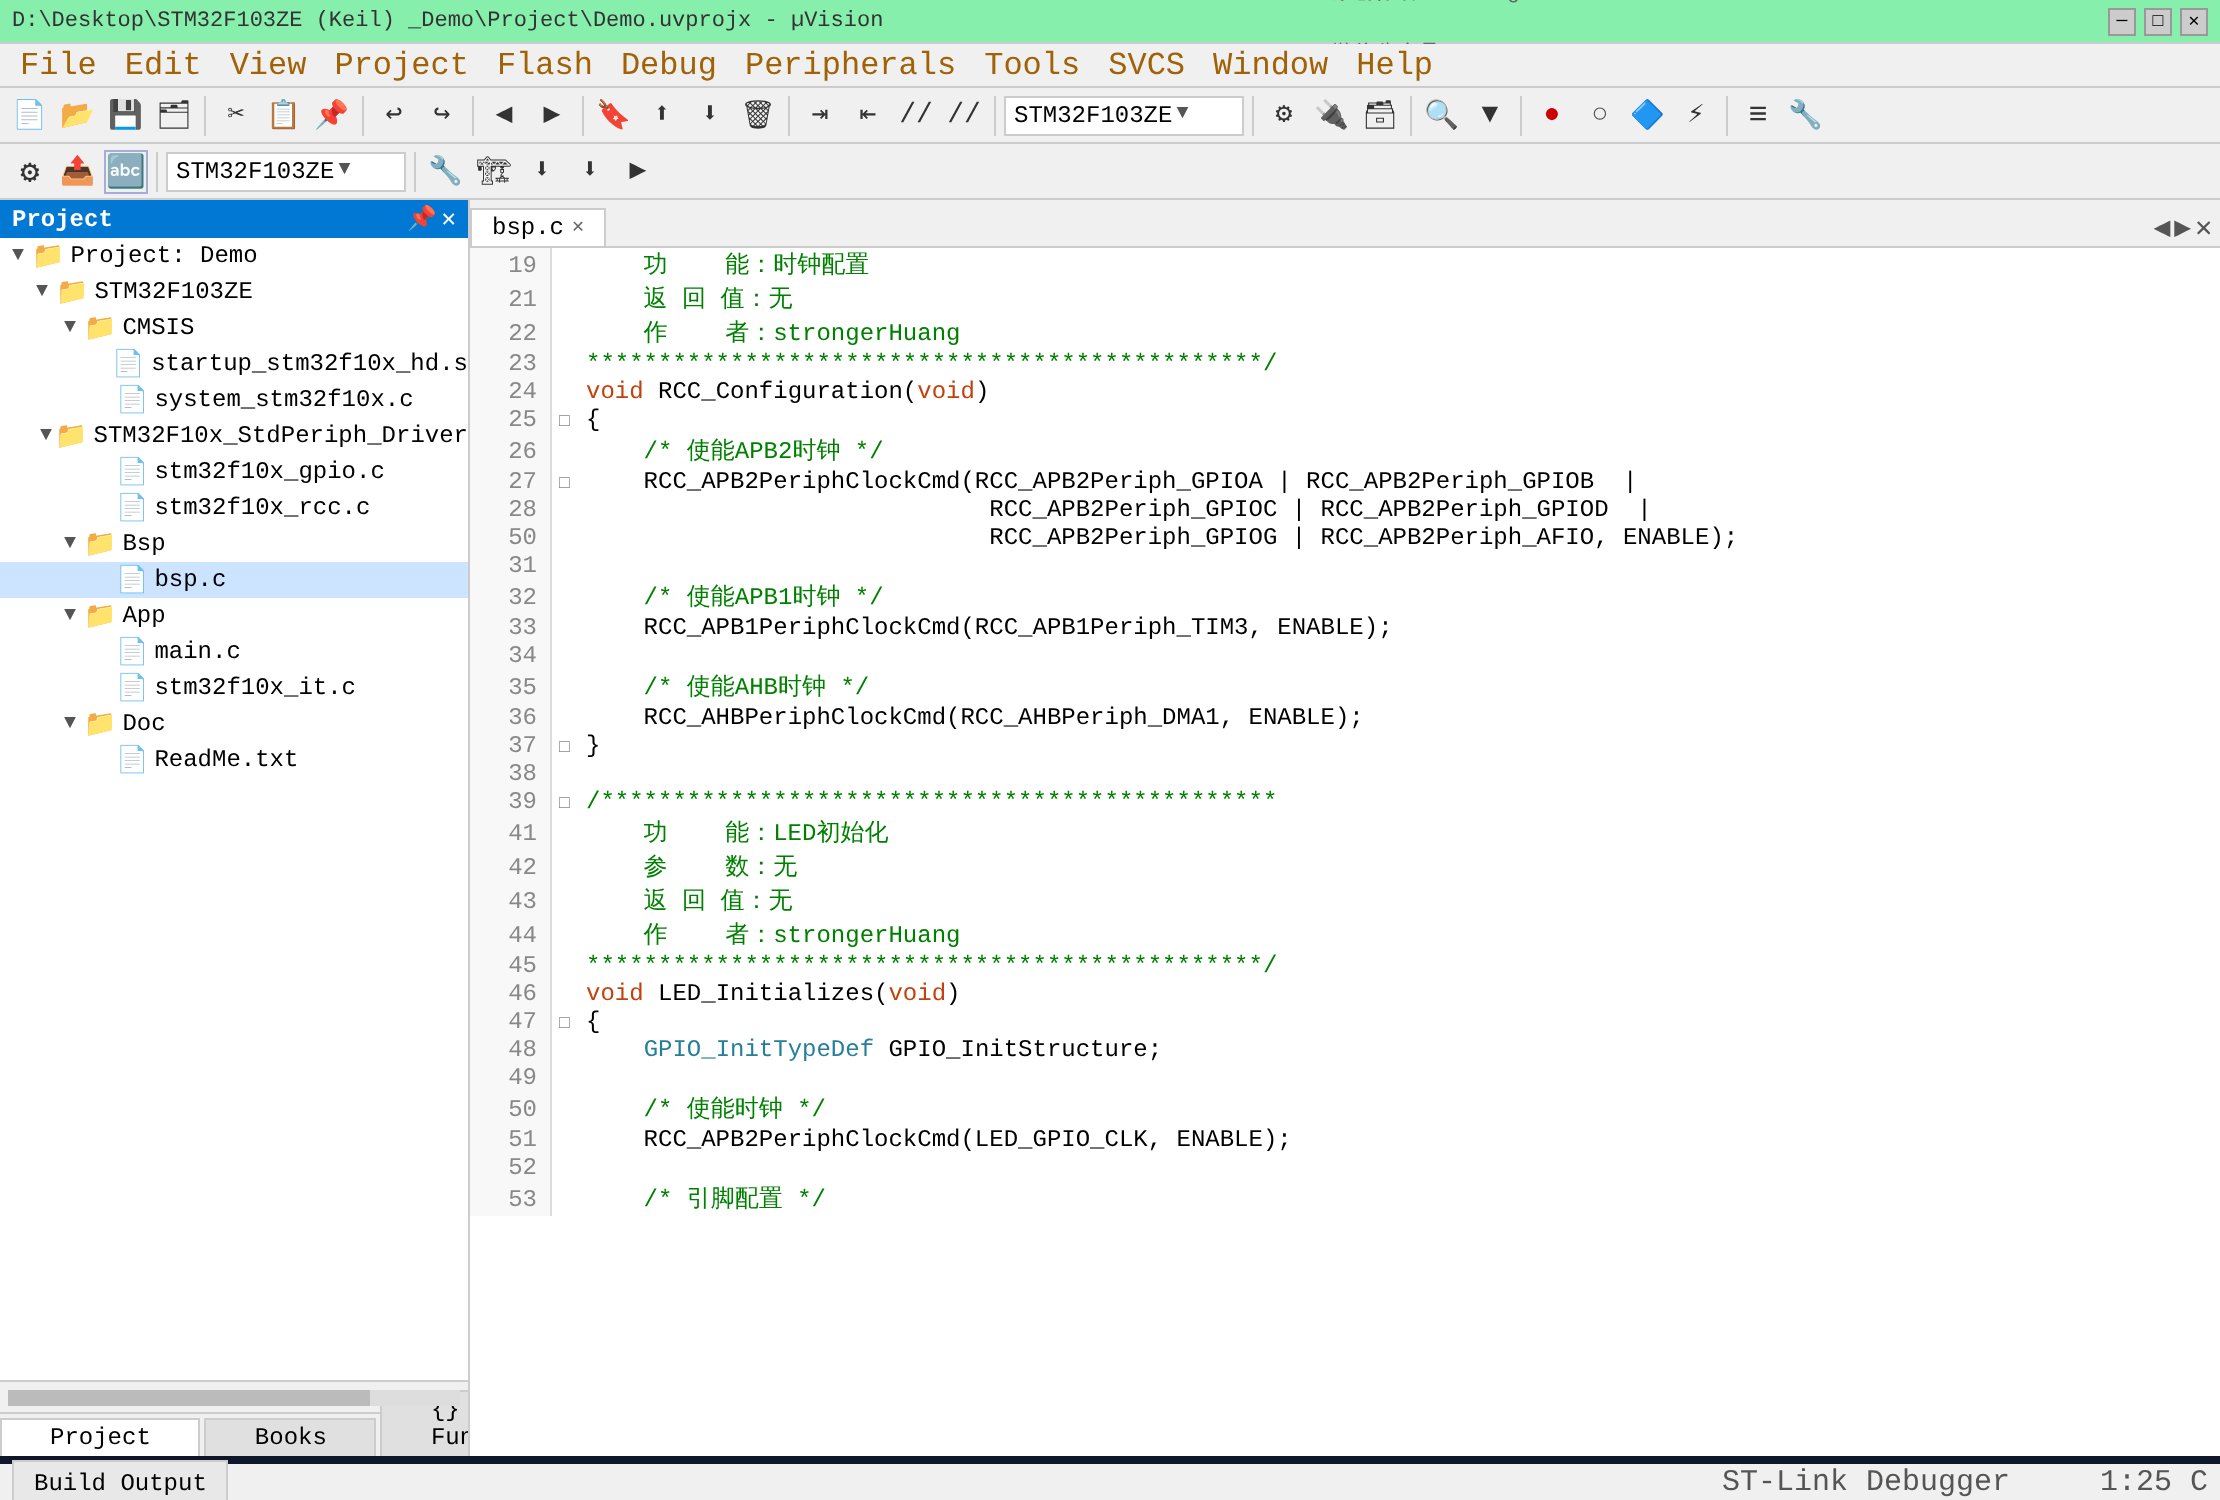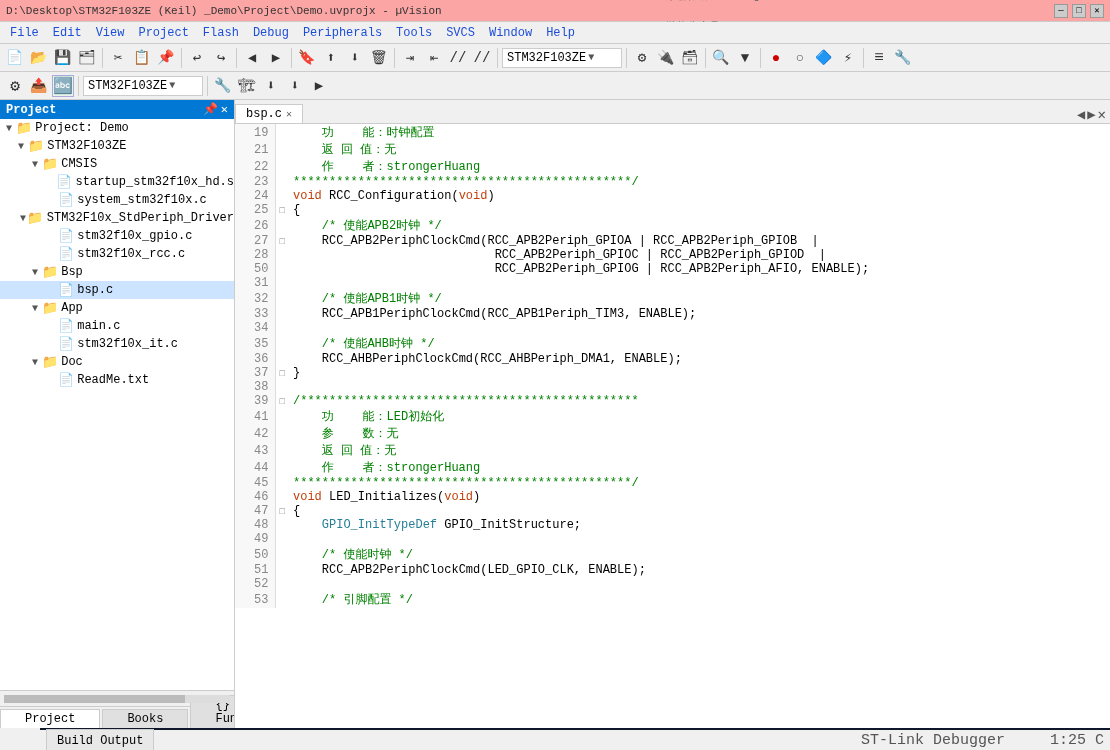--- a/index.html
+++ b/index.html
@@ -9,21 +9,21 @@
       background: #f0f0f0;
       width: 1110px;
       height: 750px;
       overflow: hidden;
       display: flex;
       flex-direction: column;
     }
 
     
     .title-bar {
-      background: #fca5a5;
+      background: #86efac;
       display: flex;
       align-items: center;
       justify-content: space-between;
       padding: 2px 6px;
       height: 22px;
       border-bottom: 1px solid #ccc;
     }
     .title-bar-left {
       font-size: 11px;
       color: #333;
@@ -54,22 +54,22 @@
       background: #f0f0f0;
       display: flex;
       align-items: center;
       padding: 2px 4px;
       height: 22px;
       border-bottom: 1px solid #ccc;
       gap: 2px;
     }
     .menu-item {
       padding: 1px 6px;
-      font-size: 12px;
-      color: #1d4ed8;
+      font-size: 16px;
+      color: #a16207;
       cursor: pointer;
     }
 
     
     .toolbar {
       background: #f0f0f0;
       display: flex;
       align-items: center;
       padding: 2px 4px;
       height: 28px;
@@ -272,25 +272,24 @@
 
     
     .kw { color: #c2410c; }
     .cm { color: #008000; }
     .cn { color: #267f99; }
 
     
     .bottom-status {
       height: 22px;
       background: #f0f0f0;
-      border-top: 2px solid #0f172a;
+      border-top: 4px solid #0f172a;
       display: flex;
       align-items: center;
       padding: 0 6px;
-      margin-left: 40px;
     }
     .build-output-tab {
       padding: 0 10px;
       font-size: 12px;
       background: #e8e8e8;
       border: 1px solid #ccc;
       border-bottom: none;
       height: 22px;
       display: flex; align-items: center;
       cursor: pointer;

